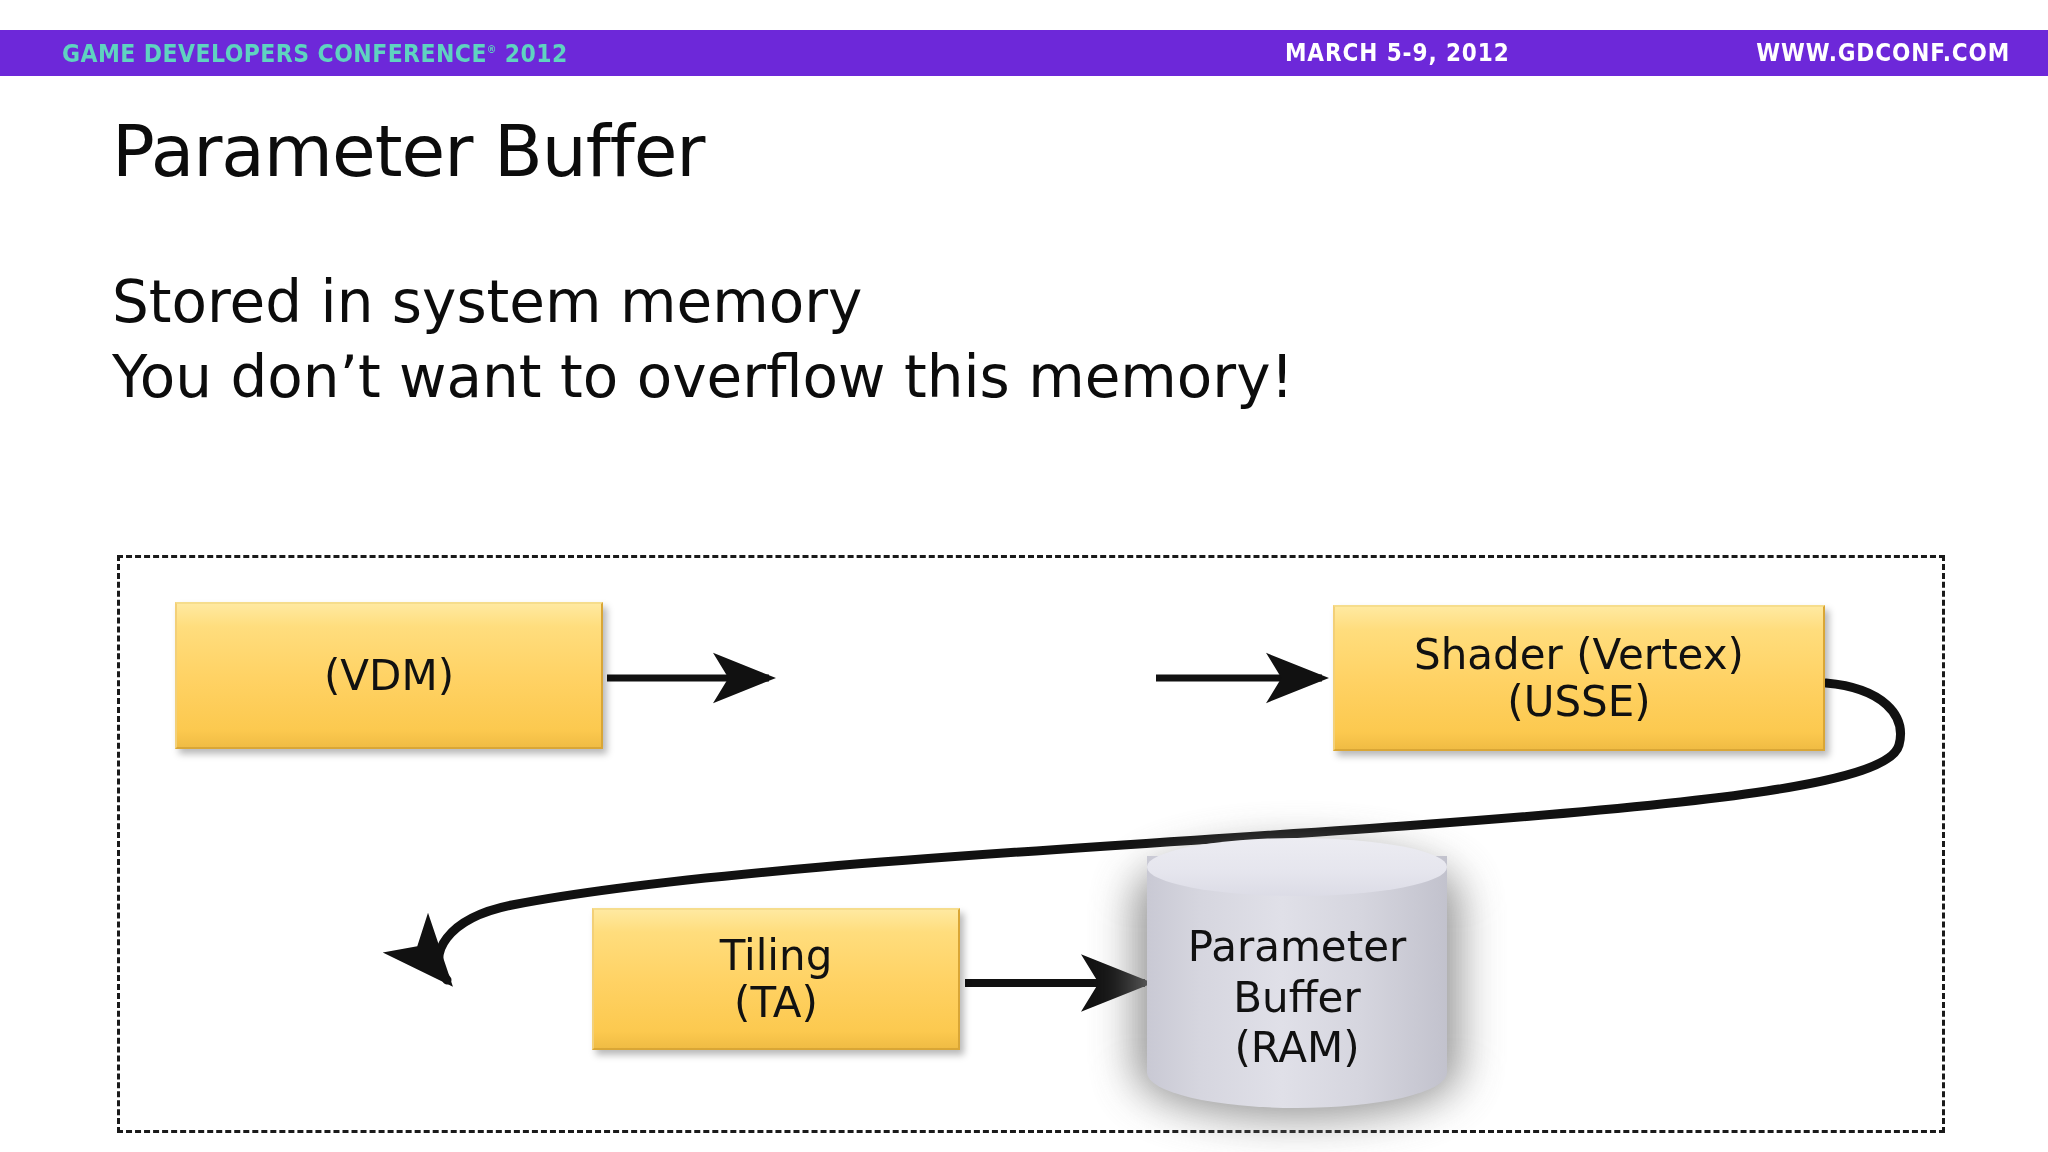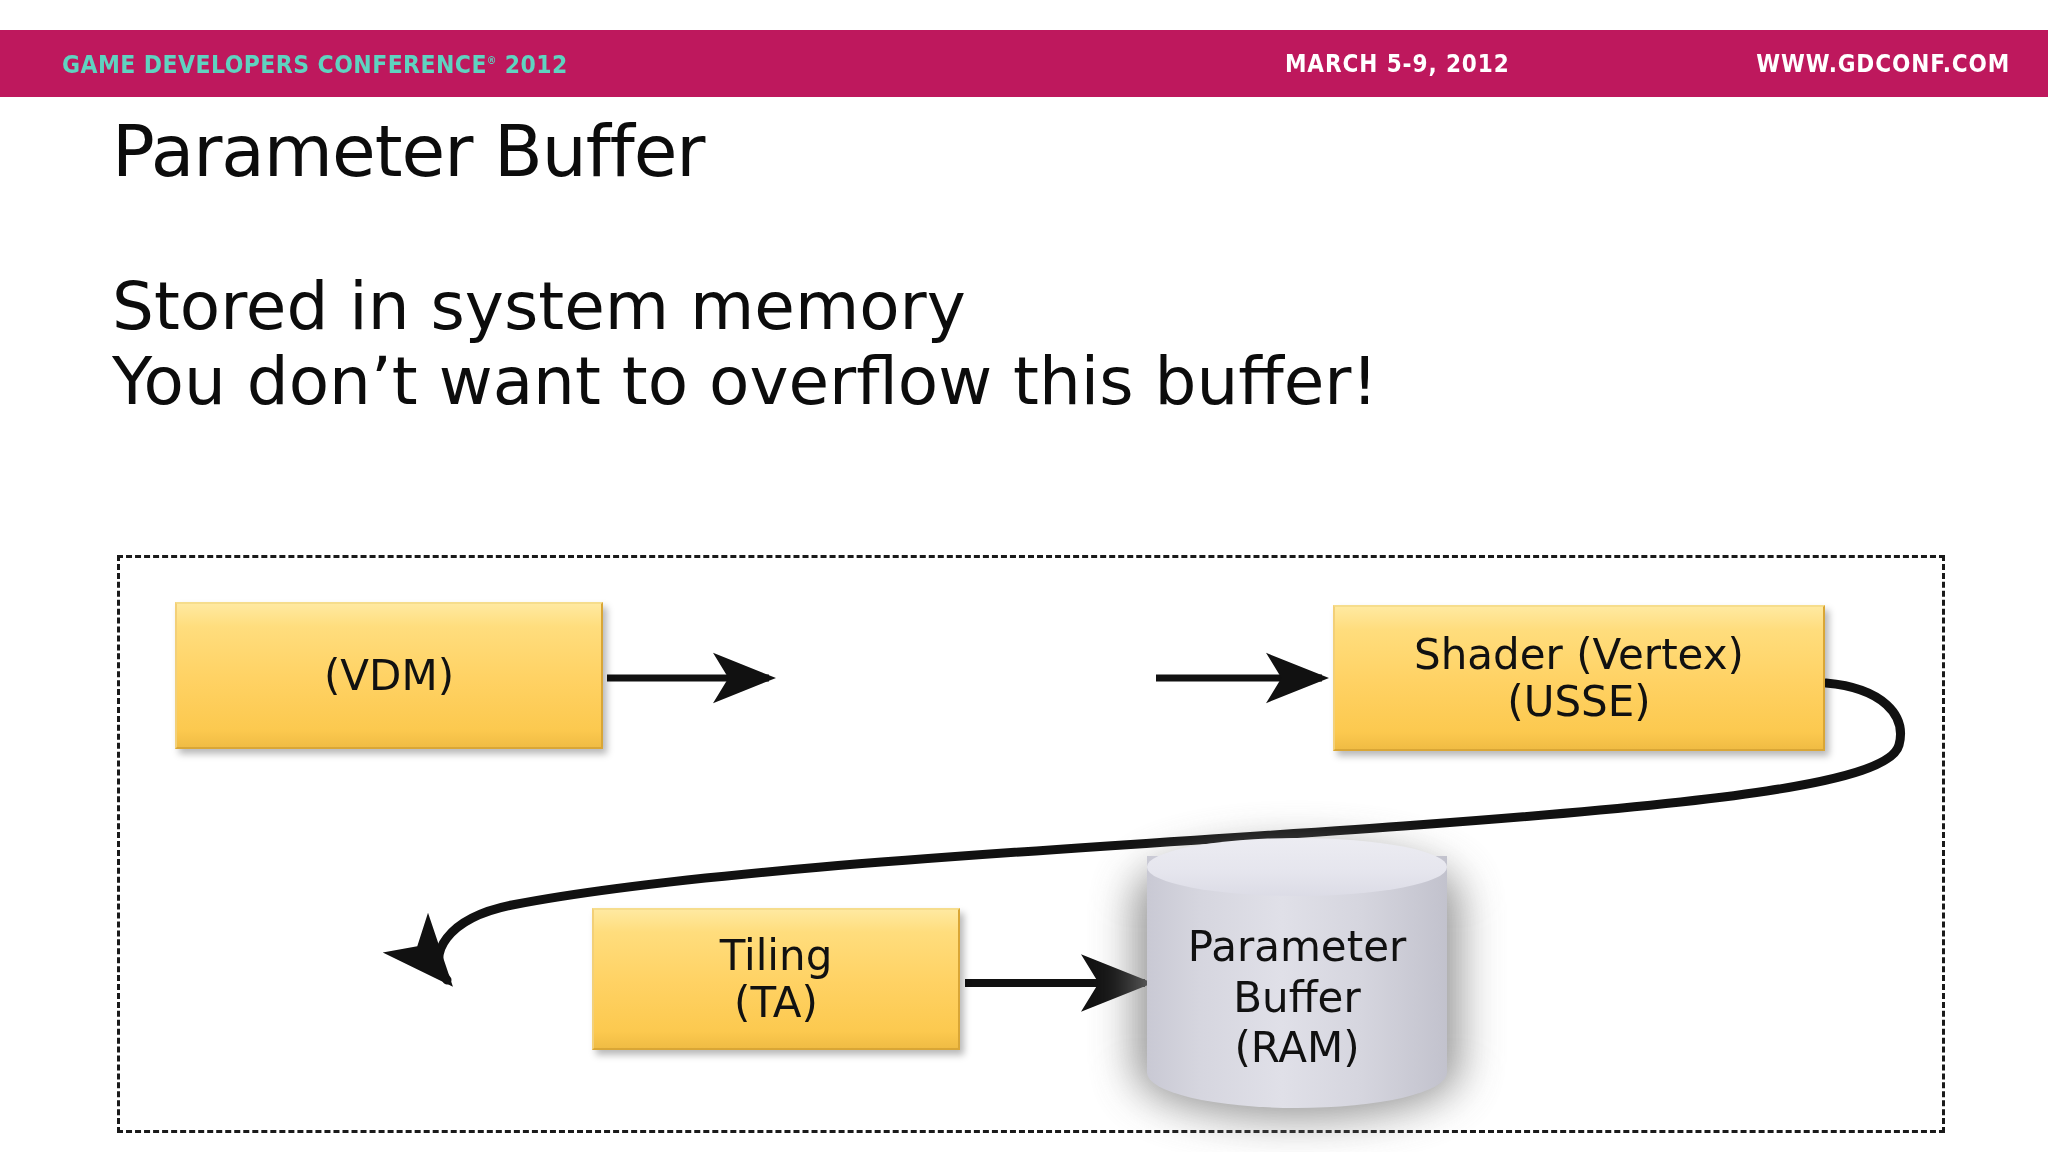--- a/index.html
+++ b/index.html
@@ -14,22 +14,22 @@
     overflow: hidden;
     font-family: "DejaVu Sans", sans-serif;
   }
 
   
   #gdc-header {
     position: absolute;
     left: 0;
     top: 30px;
     width: 2048px;
-    height: 67px;
-    background: #be185d;
+    height: 46px;
+    background: #6d28d9;
   }
   #gdc-logo {
     position: absolute;
     left: 62px;
     top: 50%;
     transform: translateY(-50%) scaleX(0.88);
     transform-origin: left center;
     color: #5fd3c0;
     font-family: "DejaVu Sans", sans-serif;
     font-weight: bold;
@@ -79,21 +79,21 @@
     font-weight: 400;
     color: #0c0c0c;
     letter-spacing: -1px;
     white-space: nowrap;
     line-height: 1.05;
   }
   .body-line {
     position: absolute;
     left: 112px;
     font-family: "DejaVu Sans", sans-serif;
-    font-size: 66px;
+    font-size: 58px;
     font-weight: 400;
     color: #0c0c0c;
     white-space: nowrap;
   }
   #body-line-0 { top: 268px; }
   #body-line-1 { top: 343px; }
 
   
   #diagram {
     position: absolute;
@@ -215,21 +215,21 @@
 
 <div id="gdc-header">
   <div id="gdc-logo"><span>GAME DEVELOPERS CONFERENCE</span><span class="reg">®</span>
     <span>2012</span></div>
   <div id="gdc-dates">MARCH 5-9, 2012</div>
   <div id="gdc-url">WWW.GDCONF.COM</div>
 </div>
 
 <div id="slide-title">Parameter Buffer</div>
 <div class="body-line" id="body-line-0">Stored in system memory</div>
-<div class="body-line" id="body-line-1">You don’t want to overflow this buffer!</div>
+<div class="body-line" id="body-line-1">You don’t want to overflow this memory!</div>
 
 <div id="diagram">
 
   <div id="diagram-frame"></div>
 
   <svg id="diagram-svg" viewBox="0 0 1828 578">
     <defs>
       <marker id="arrowhead" markerWidth="9" markerHeight="8" refX="8" refY="4" orient="auto" markerUnits="strokeWidth">
         <path d="M0,0.4 L9,4 L0,7.6 L2.2,4 Z" fill="#111111"></path>
       </marker>

